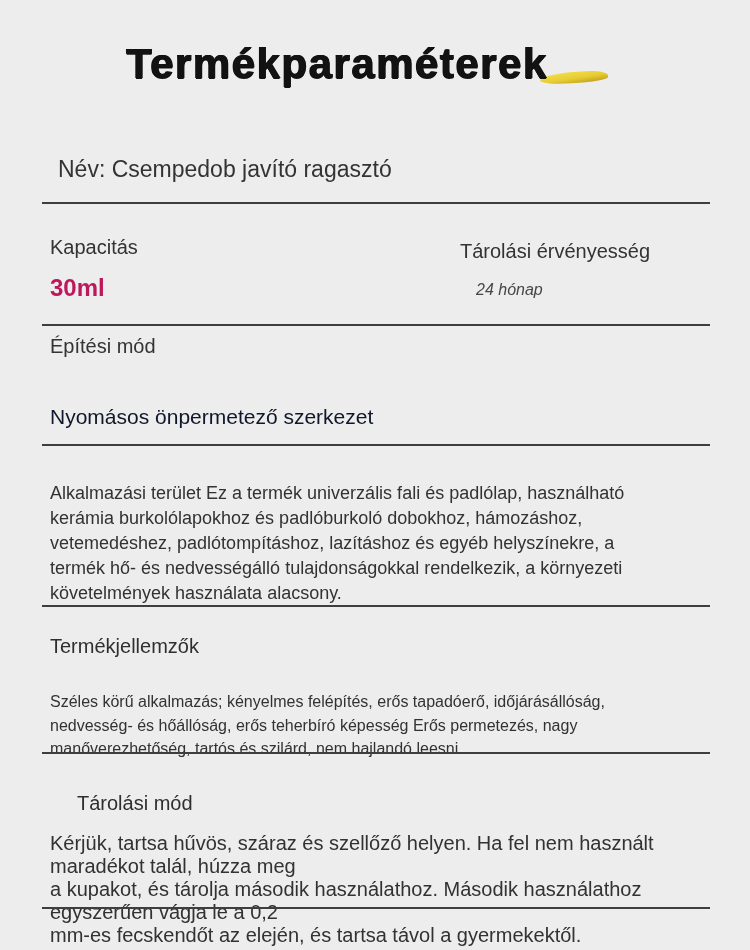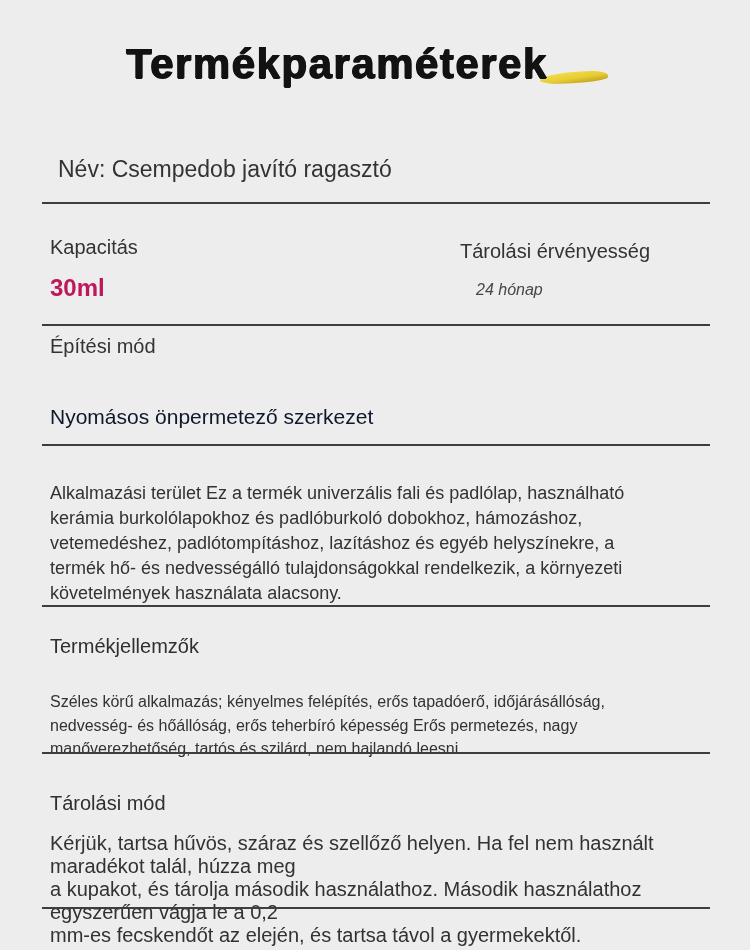--- a/index.html
+++ b/index.html
@@ -99,20 +99,20 @@
 
   <div class="abs divider hr4"></div>
 
   <h2 class="abs section-heading features-heading" style="font-weight: 400;">Termékjellemzők</h2>
   <p class="abs para para-features">Széles körű alkalmazás; kényelmes felépítés, erős tapadóerő, időjárásállóság,
 nedvesség- és hőállóság, erős teherbíró képesség Erős permetezés, nagy
 manőverezhetőség, tartós és szilárd, nem hajlandó leesni.</p>
 
   <div class="abs divider hr5"></div>
 
-  <h2 class="abs section-heading storage-heading" style="font-weight: 400;">Tárolási mód</h2>
+  <h2 class="abs section-heading storage-heading" style="font-weight: 400; margin-left: 27px;">Tárolási mód</h2>
   <p class="abs para para-storage">Kérjük, tartsa hűvös, száraz és szellőző helyen. Ha fel nem használt maradékot talál, húzza meg
 a kupakot, és tárolja második használathoz. Második használathoz egyszerűen vágja le a 0,2
 mm-es fecskendőt az elején, és tartsa távol a gyermekektől.</p>
 
   <div class="abs divider hr6"></div>
 
 </div>
 
 </body></html>

